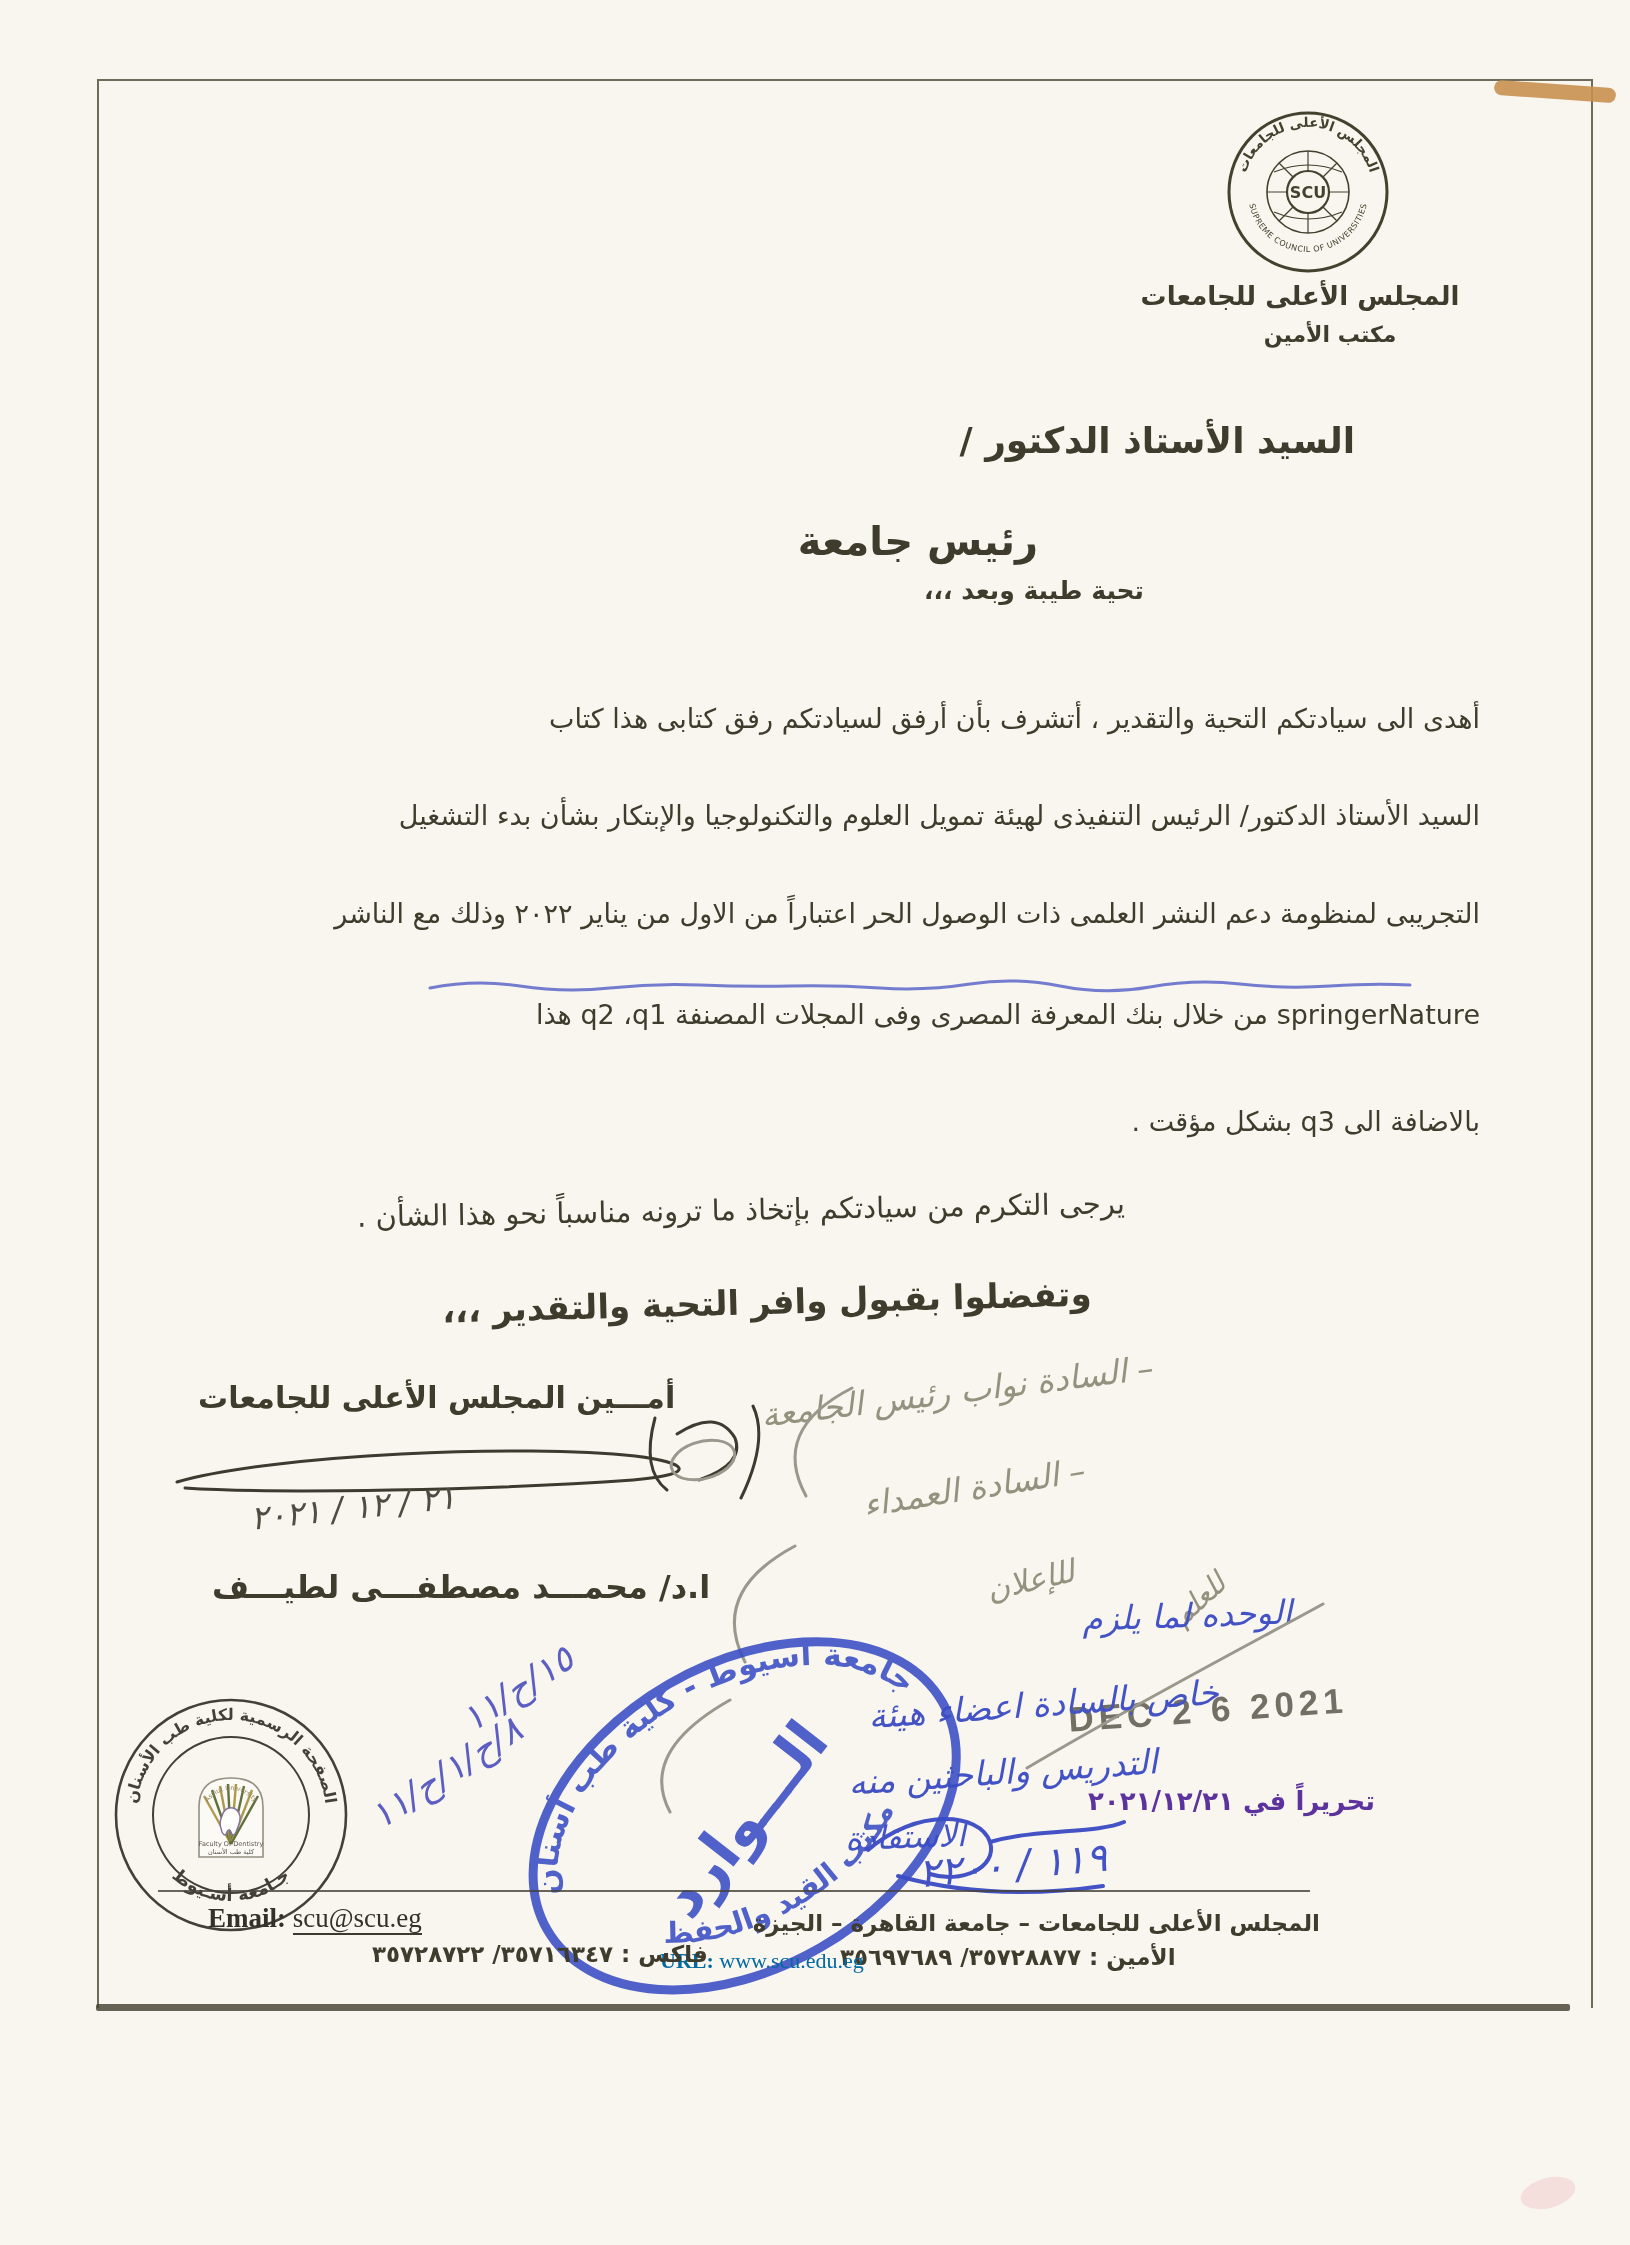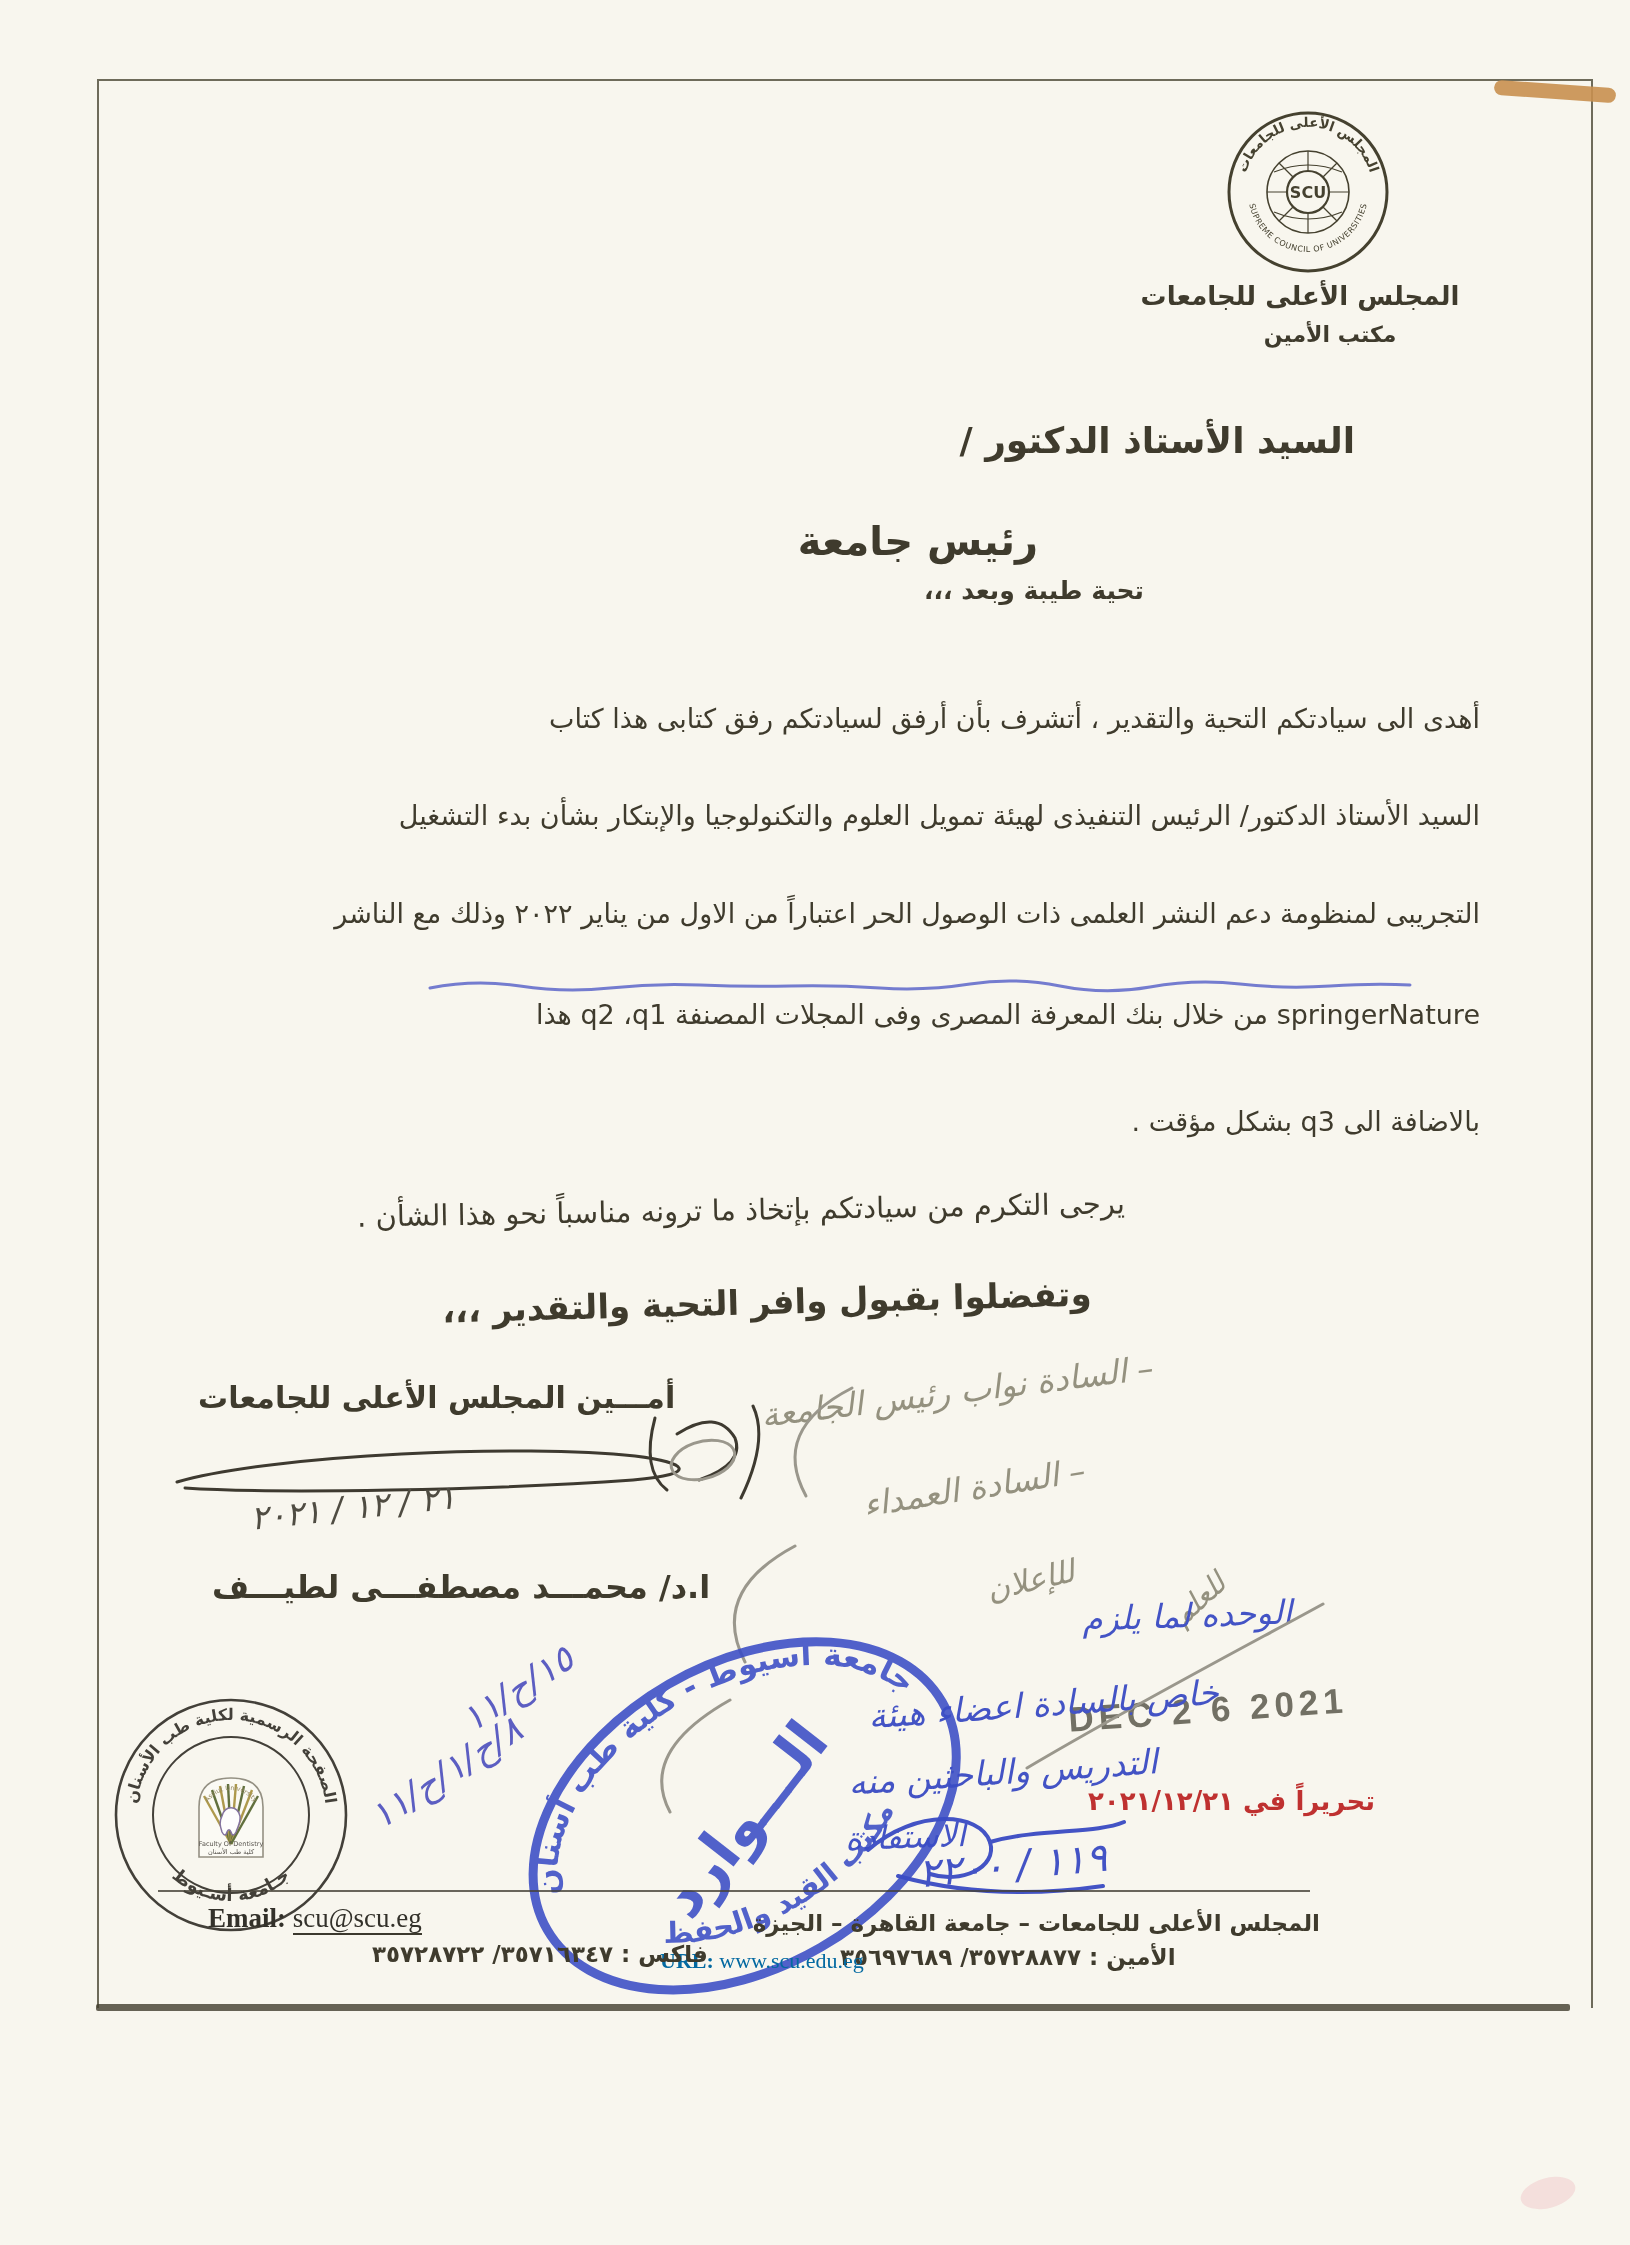--- a/index.html
+++ b/index.html
@@ -12,21 +12,21 @@
   .frame{left:97px;top:79px;width:1492px;height:1927px;border:2px solid rgba(86,82,63,.85);border-bottom:none;}
   .botline{left:96px;top:2004px;width:1474px;height:7px;background:#413d2d;opacity:.8;border-radius:2px;}
   .orange{left:1494px;top:84px;width:122px;height:15px;background:#c8904f;border-radius:8px;
           transform:rotate(4deg);opacity:.9;}
   .hw{font-style:italic;letter-spacing:1px;}
   .pencil{color:#94917f;}
   .bluepen{color:#4353c5;}
   .serif{font-family:"Liberation Serif","DejaVu Serif",serif;}
   .stamp-dec{font-family:"Liberation Sans","DejaVu Sans",sans-serif;font-weight:700;
              letter-spacing:5px;color:#5b594c;opacity:.85;transform:rotate(-4deg);}
-  .olive{color:#b91c1c;opacity:.9;text-align:center;}
+  .olive{color:#4c1d95;opacity:.9;text-align:center;}
   svg{display:block;}
   .uline{border-bottom:2px solid #3c392e;}
 </style>
 </head>
 <body>
 
 <div class="page">
 
   <div class="abs frame"></div>
   <div class="abs botline"></div>

